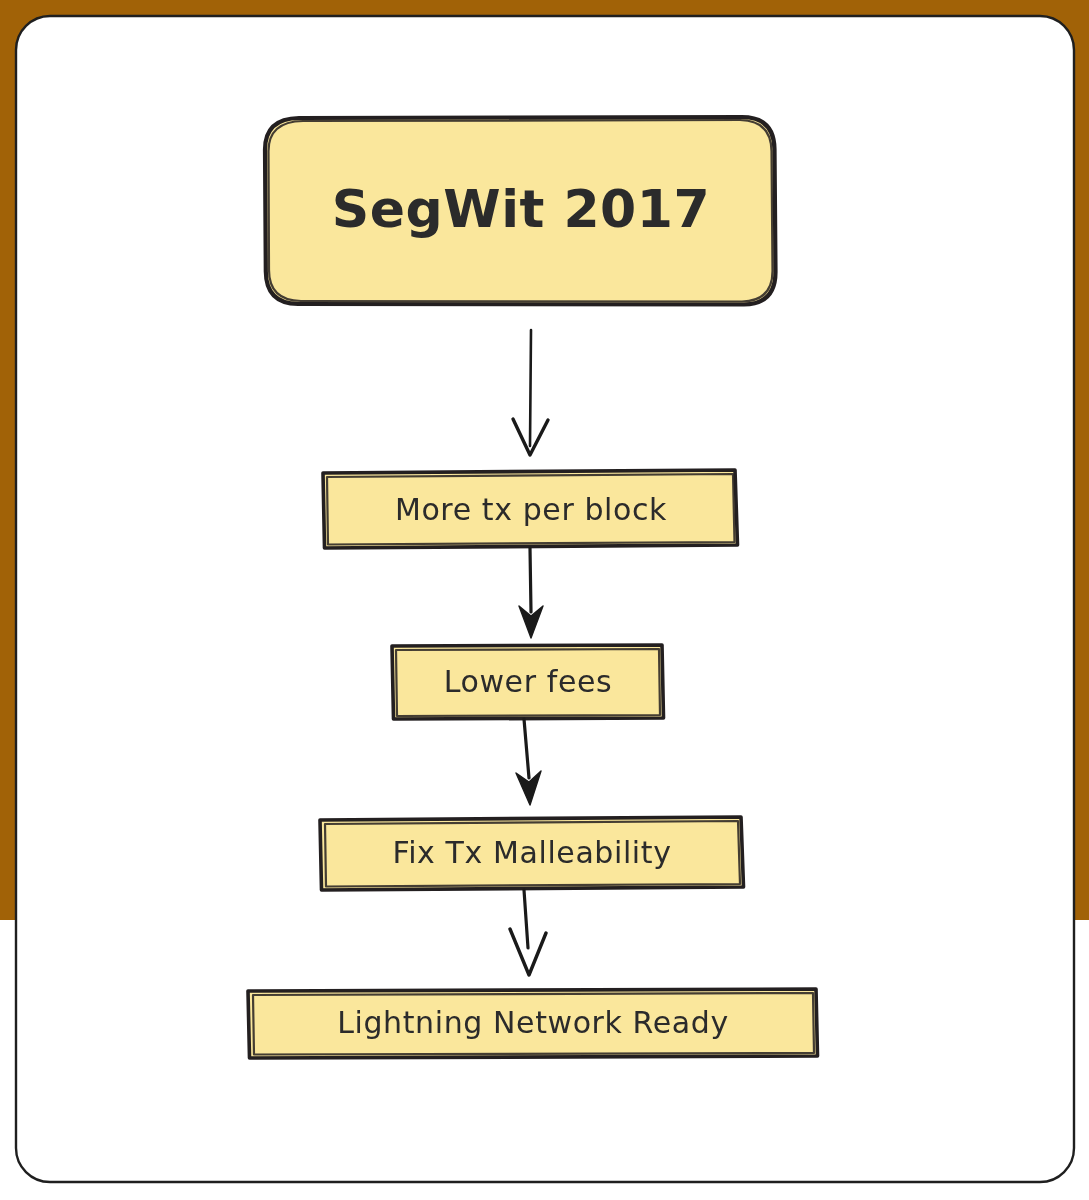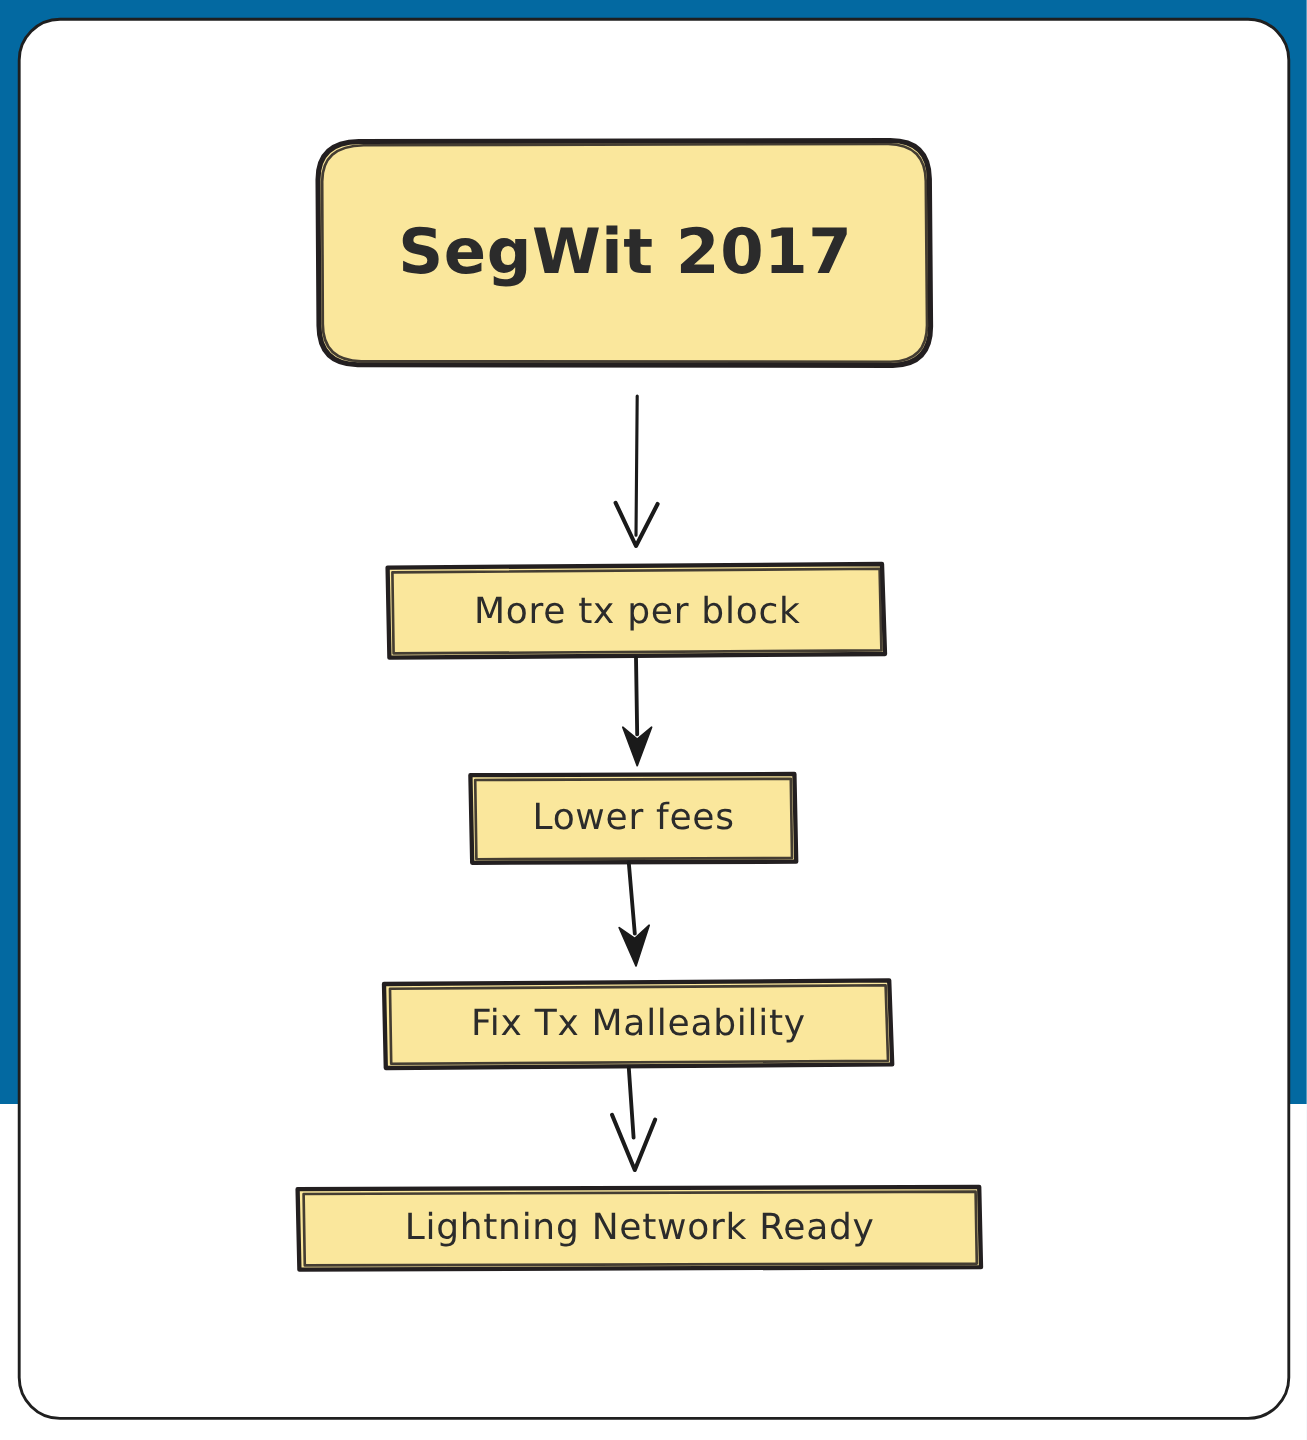--- a/index.html
+++ b/index.html
@@ -10,21 +10,21 @@
   body {
     width: 1089px;
     height: 1200px;
     font-family: "DejaVu Sans", sans-serif;
     overflow: hidden;
   }
   #canvas {
     position: relative;
     width: 1089px;
     height: 920px;
-    background: #0369a1;
+    background: #a16207;
   }
   svg.diagram {
     position: absolute;
     top: 0;
     left: 0;
     width: 1089px;
     height: 1200px;
     display: block;
   }
   .frame-rect {

